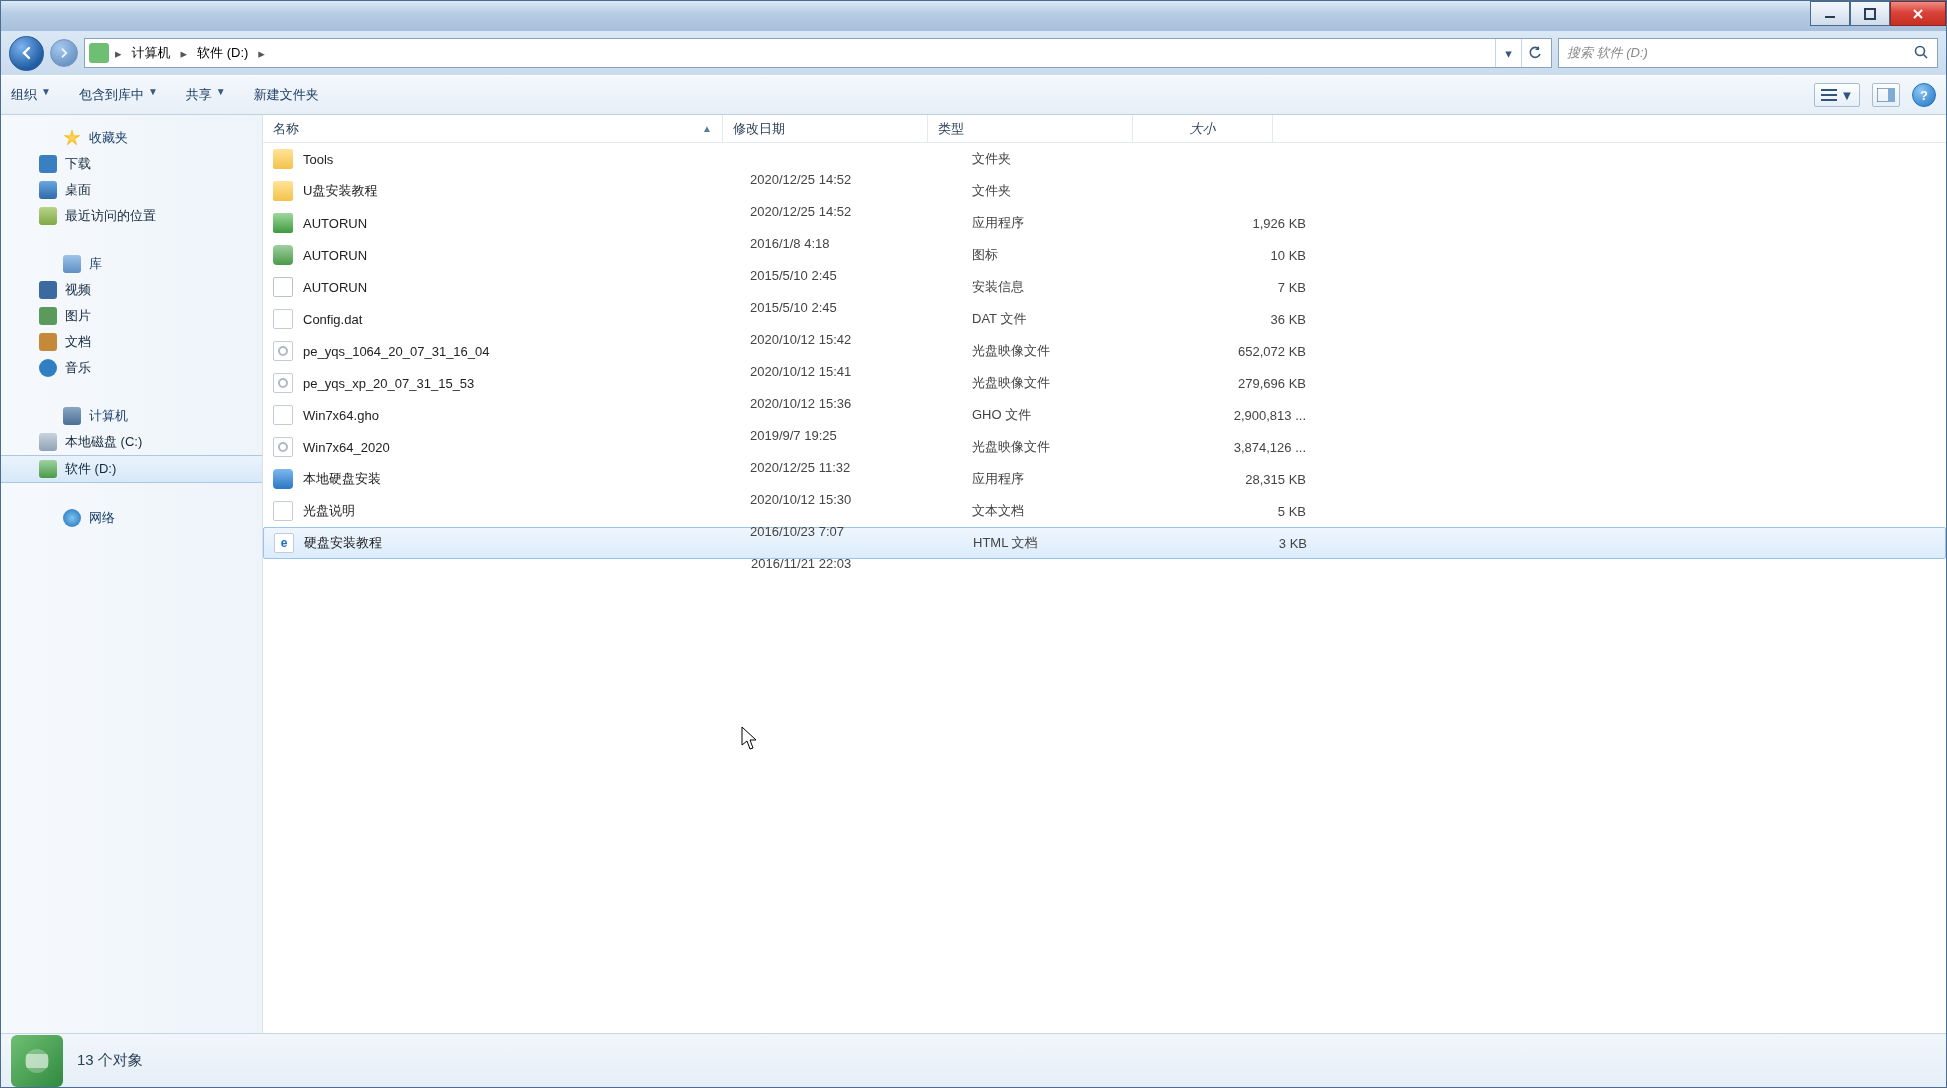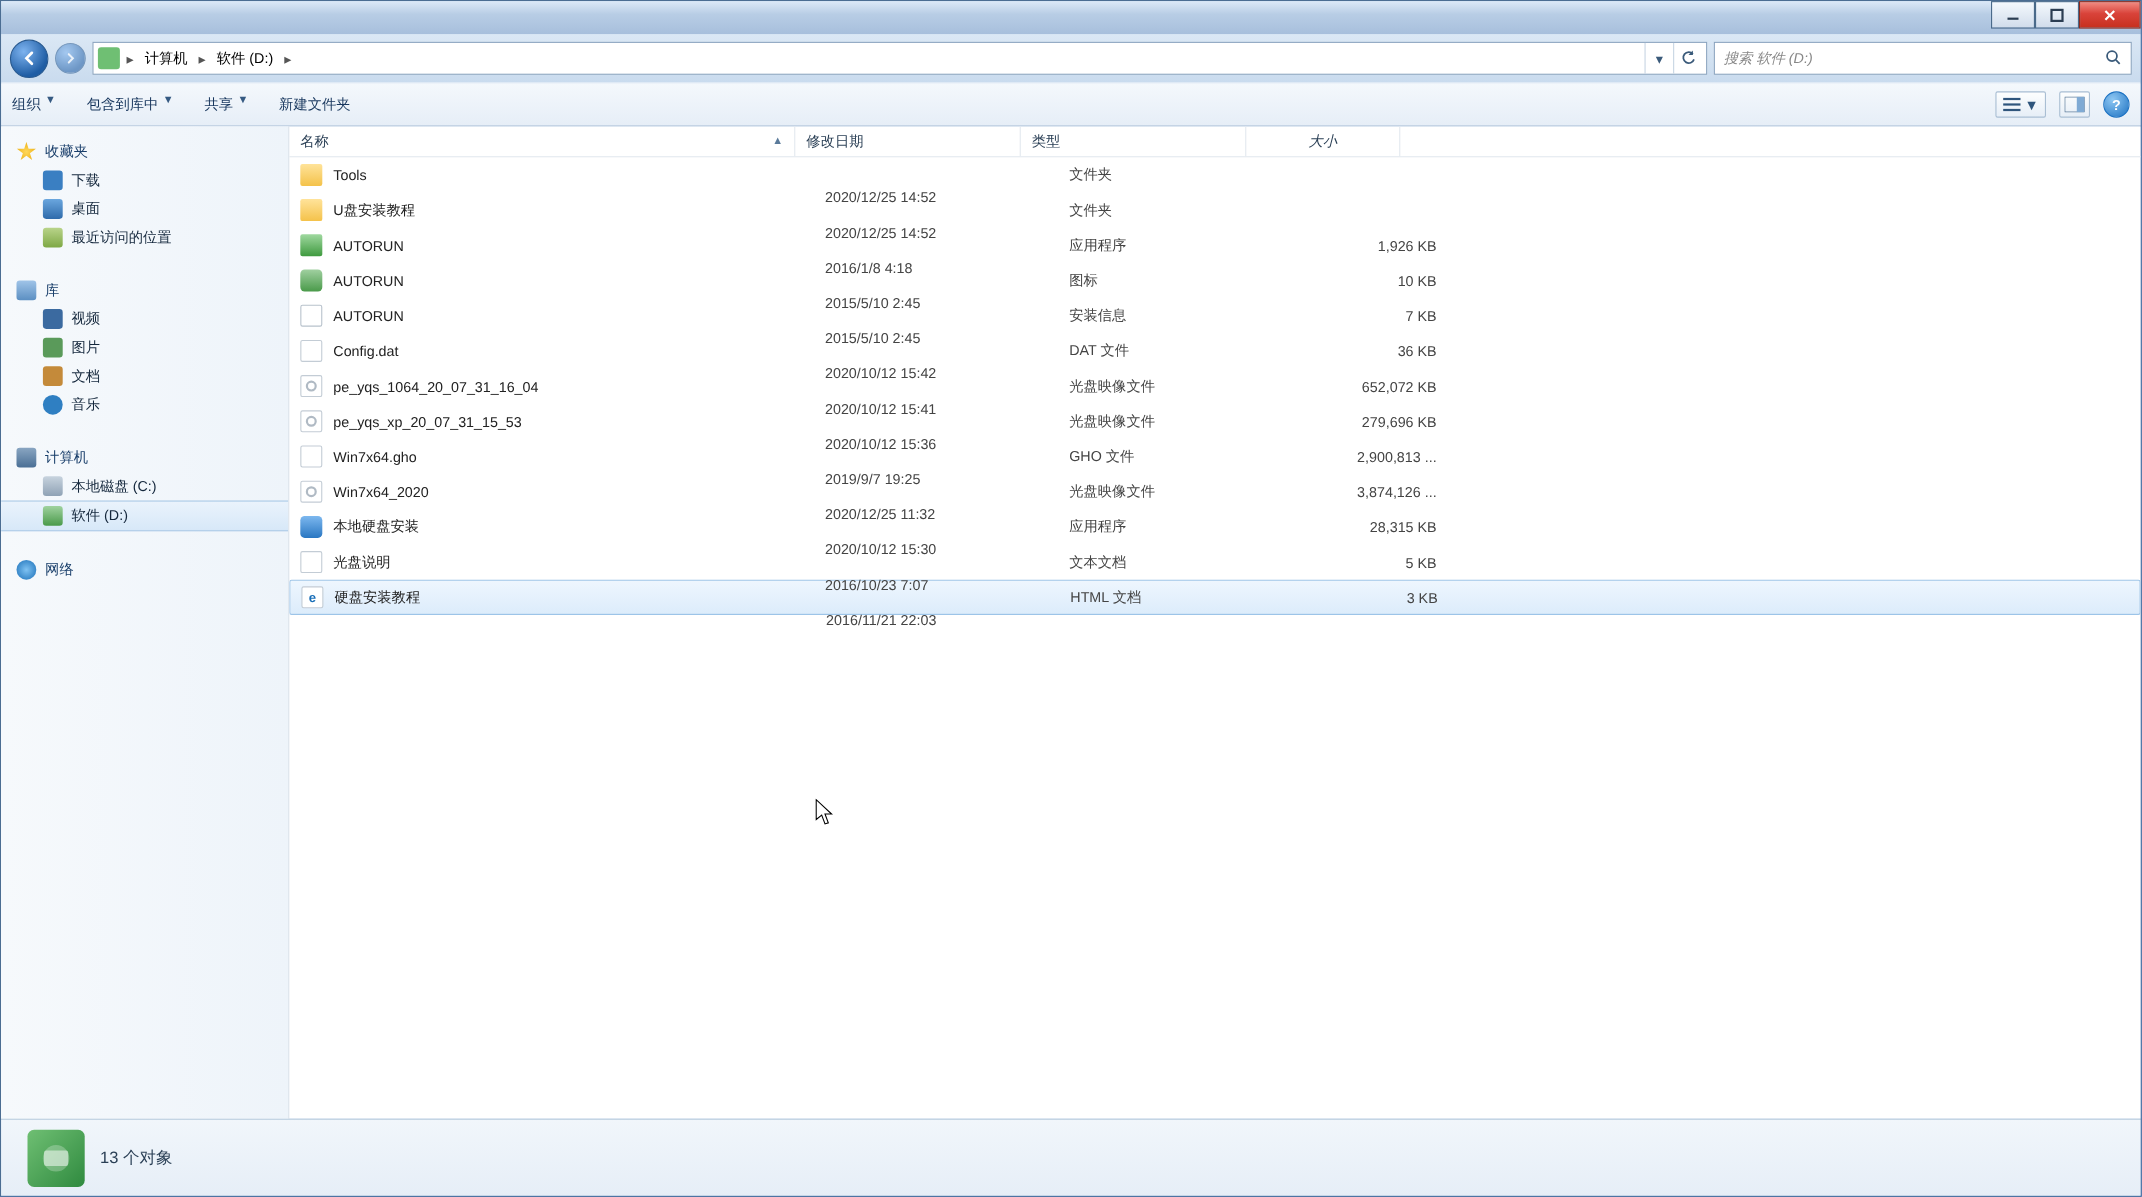--- a/index.html
+++ b/index.html
@@ -118,21 +118,21 @@
 .sidebar {
   width: 262px;
   border-right: 1px solid #d9e1ea;
   background: linear-gradient(to right, #f6f9fc, #eef4fa);
   padding-top: 10px;
   overflow-y: auto;
 }
 .sb-group { margin-bottom: 22px; }
 .sb-head {
   display:flex; align-items:center; gap:8px;
-  padding: 4px 14px; color:#1a3f6b; font-size:14px;
+  padding: 4px 14px; color:#1a3f6b; font-size:14px;margin-left:48px;
 }
 .sb-head .ico { width:18px; height:18px; }
 .sb-item {
   display:flex; align-items:center; gap:8px;
   padding: 4px 14px 4px 38px;
   color:#14273c;
 }
 .sb-item.selected {
   background: linear-gradient(to bottom, #eaf3fc, #d7e8f8);
   border: 1px solid #a8c8e6; border-left:none; border-right:none;
@@ -187,24 +187,24 @@
 .fico.file { background:#fff; border:1px solid #c3ccd5; }
 .fico.iso { background:#fff; border:1px solid #c3ccd5; position:relative; }
 .fico.iso::after { content:""; position:absolute; inset:4px; border-radius:50%; border:2px solid #b0bac4; }
 .fico.app { background: linear-gradient(#7db8ef,#2a77c2); border-radius:4px; }
 .fico.txt { background:#fff; border:1px solid #c3ccd5; }
 .fico.html { background:#fff; border:1px solid #c3ccd5; position:relative; }
 .fico.html::after { content:"e"; color:#1a6fb8; font-weight:bold; position:absolute; inset:0; display:flex;align-items:center;justify-content:center; font-size:12px;}
 
 
 .statusbar {
-  height: 70px;
+  height: 54px;
   border-top: 1px solid #c8d6e4;
   background: linear-gradient(to bottom,#f1f6fb,#e6eef7);
-  display:flex; align-items:center; gap:14px; padding: 0 24px;
+  display:flex; align-items:center; gap:14px; padding: 0 10px;
 }
 .status-icon {
   width: 52px; height: 52px;
   background: linear-gradient(135deg,#6fbf73,#2f8a3f);
   border-radius: 6px;
   display:flex;align-items:center;justify-content:center;color:#fff;font-size:24px;
 }
 .status-text { color:#2a3f55; font-size:15px; }
 
 

